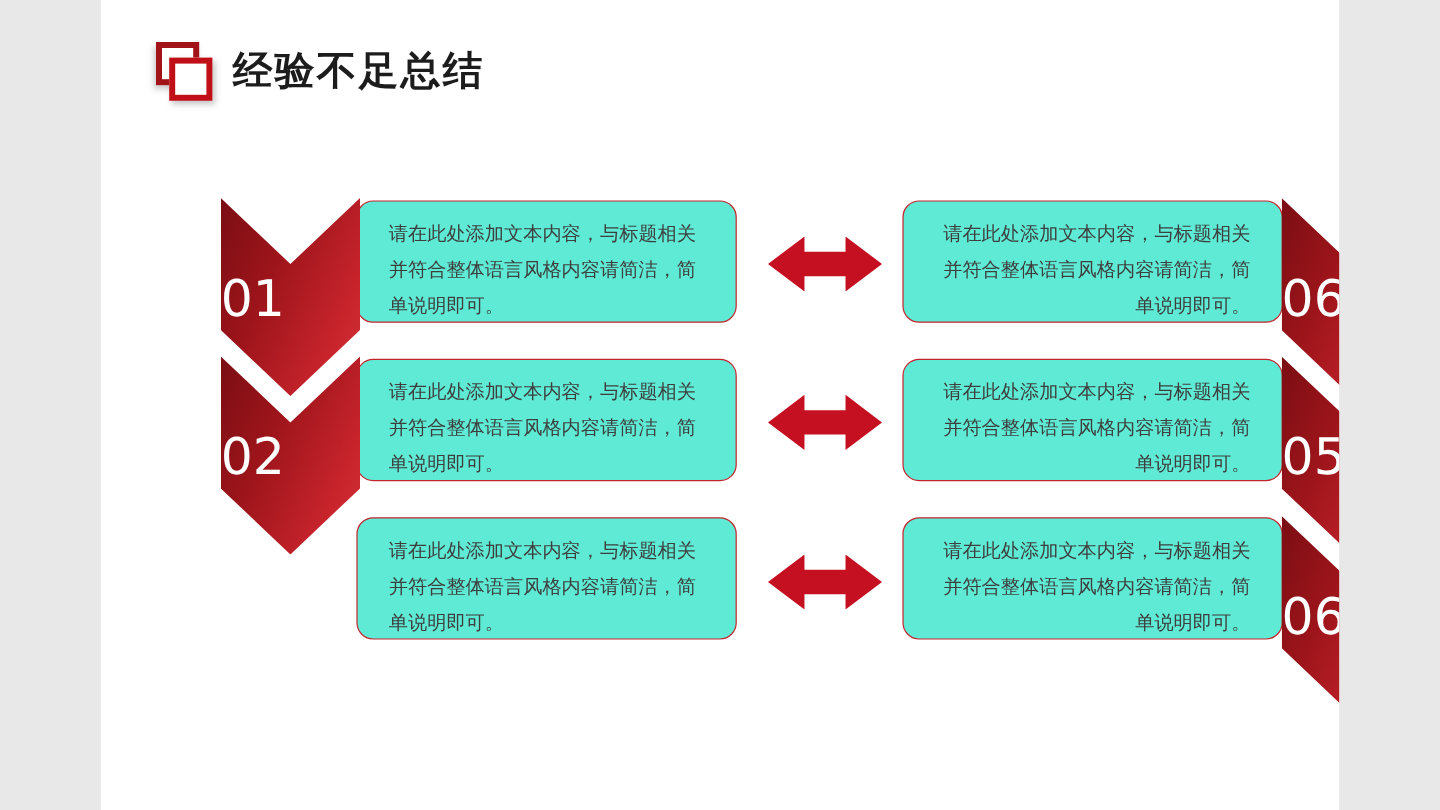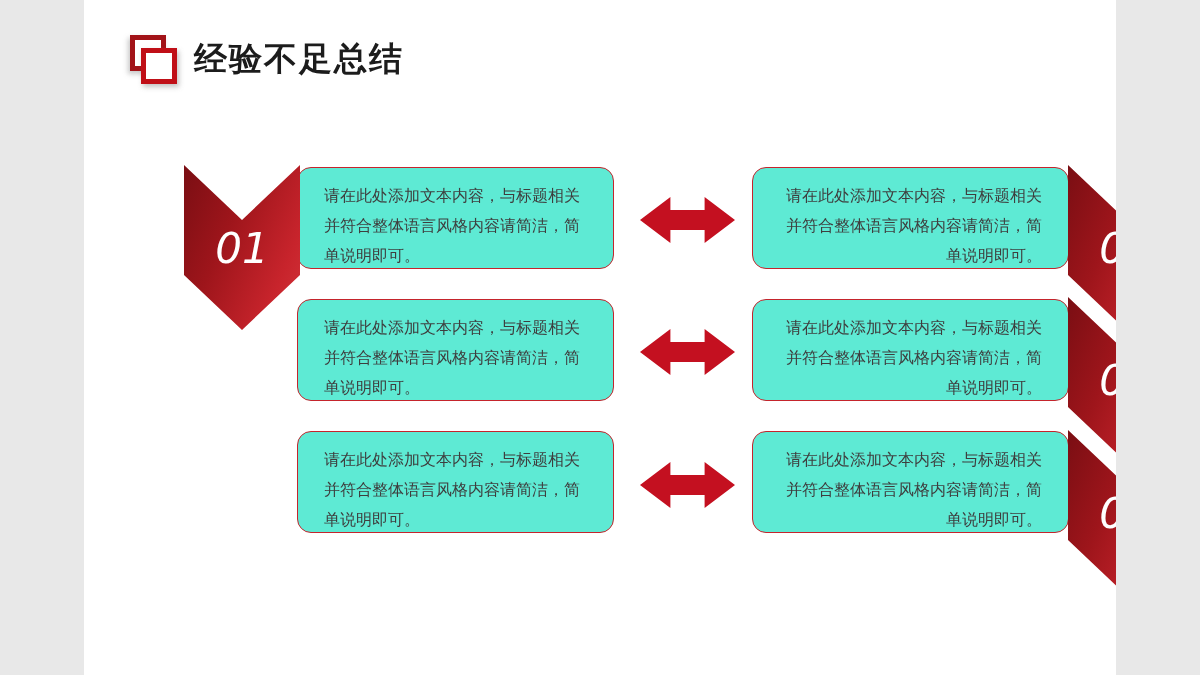--- a/index.html
+++ b/index.html
@@ -21,23 +21,23 @@
   
   .chev{
     position:absolute;width:116px;height:165px;z-index:2;
     clip-path:polygon(0 0,50% 33.33%,100% 0,100% 66.67%,50% 100%,0 66.67%);
     background:linear-gradient(113deg,#7A0E13 0%,#9E151B 38%,#C8242C 78%,#D2343A 100%);
   }
   .chev.cleft{left:100px;}
   .chev.cright{left:984px;}
   .chev.r1{top:165px}.chev.r2{top:297px}.chev.r3{top:430px}
   .chev .num{
-    position:absolute;top:62px;left:0;width:100%;text-align:center;
+    position:absolute;top:62px;left:0;width:100%;
     font-size:42px;line-height:44px;color:#FFFFFF;
-    font-family:"DejaVu Sans","Liberation Sans",sans-serif;font-weight:400;font-style:italic;
+    font-family:"DejaVu Sans","Liberation Sans",sans-serif;font-weight:400;
   }
   
   .tbox{
     position:absolute;width:317px;height:102px;box-sizing:border-box;z-index:1;
     background:#5eead4;border:1.5px solid #C5242C;border-radius:14px;
     padding:13px 26px 0 26px;color:#3E3E3E;font-size:16px;line-height:30px;
   }
   .tbox.bleft{left:213px;text-align:left;}
   .tbox.bright{left:668px;text-align:right;}
   .tbox.r1{top:167px}.tbox.r2{top:299px}.tbox.r3{top:431px}
@@ -71,20 +71,23 @@
   <div class="arrow r1"></div>
   <div class="tbox bright r1">
     <div class="tline">请在此处添加文本内容，与标题相关</div>
     <div class="tline">并符合整体语言风格内容请简洁，简</div>
     <div class="tline">单说明即可。</div>
   </div>
   <div class="chev cright r1">
     <div class="num">06</div>
   </div>
 
+  <div class="chev cleft r2">
+    <div class="num">02</div>
+  </div>
   <div class="tbox bleft r2">
     <div class="tline">请在此处添加文本内容，与标题相关</div>
     <div class="tline">并符合整体语言风格内容请简洁，简</div>
     <div class="tline">单说明即可。</div>
   </div>
   <div class="arrow r2"></div>
   <div class="tbox bright r2">
     <div class="tline">请在此处添加文本内容，与标题相关</div>
     <div class="tline">并符合整体语言风格内容请简洁，简</div>
     <div class="tline">单说明即可。</div>

